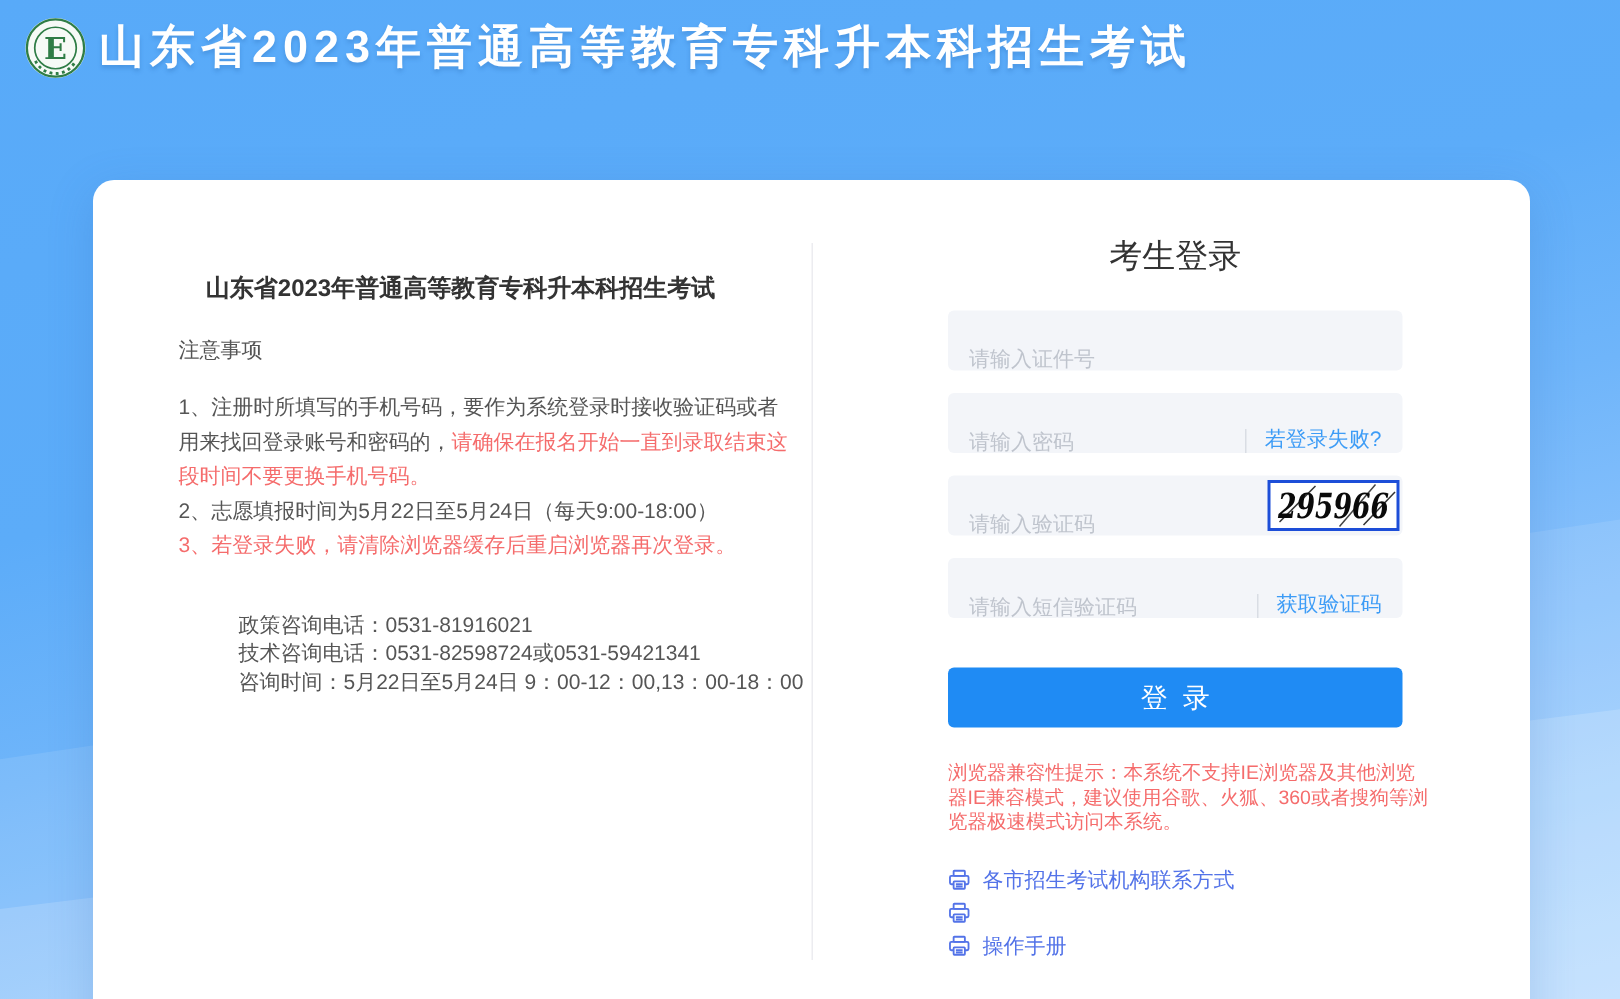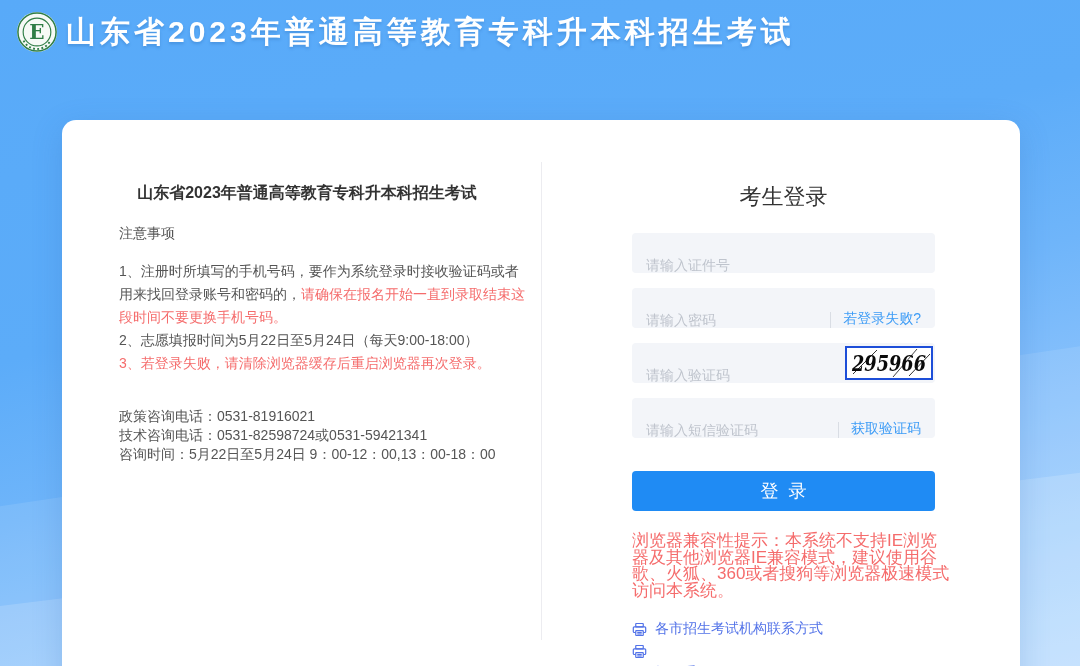--- a/index.html
+++ b/index.html
@@ -69,26 +69,26 @@
     color: #555555;
     line-height: 23px;
   }
   .red-text { color: #f56c6c; }
   .contact-block {
     margin: 32px 0 0 57px;
     font-size: 14px;
     color: #555555;
     line-height: 19px;
   }
-  .contact-block div { margin-bottom: 0; }
+  .contact-block div { margin-bottom: 0; margin-left: 40px; }
 
   
   .login-panel { position: absolute; left: 570px; top: 0; width: 303px; }
   .login-title {
-    margin-top: 62px;
+    margin-top: 36px;
     text-align: center;
     font-size: 22px;
     font-weight: 500;
     color: #333333;
     line-height: 30px;
   }
   .fields { margin-top: 21px; }
   .field {
     position: relative;
     display: flex;
@@ -144,21 +144,21 @@
     color: #ffffff;
     font-size: 18px;
     letter-spacing: 10px;
     padding-left: 10px;
     cursor: pointer;
     font-family: "Liberation Sans", sans-serif;
   }
   .browser-warning {
     margin-top: 22px;
     width: 322px;
-    font-size: 17px;
+    font-size: 13px;
     line-height: 16.5px;
     color: #f56c6c;
   }
   .doc-links { margin-top: 19px; }
   .doc-link {
     display: flex;
     align-items: center;
     height: 22px;
     color: #5373e8;
     font-size: 14px;

